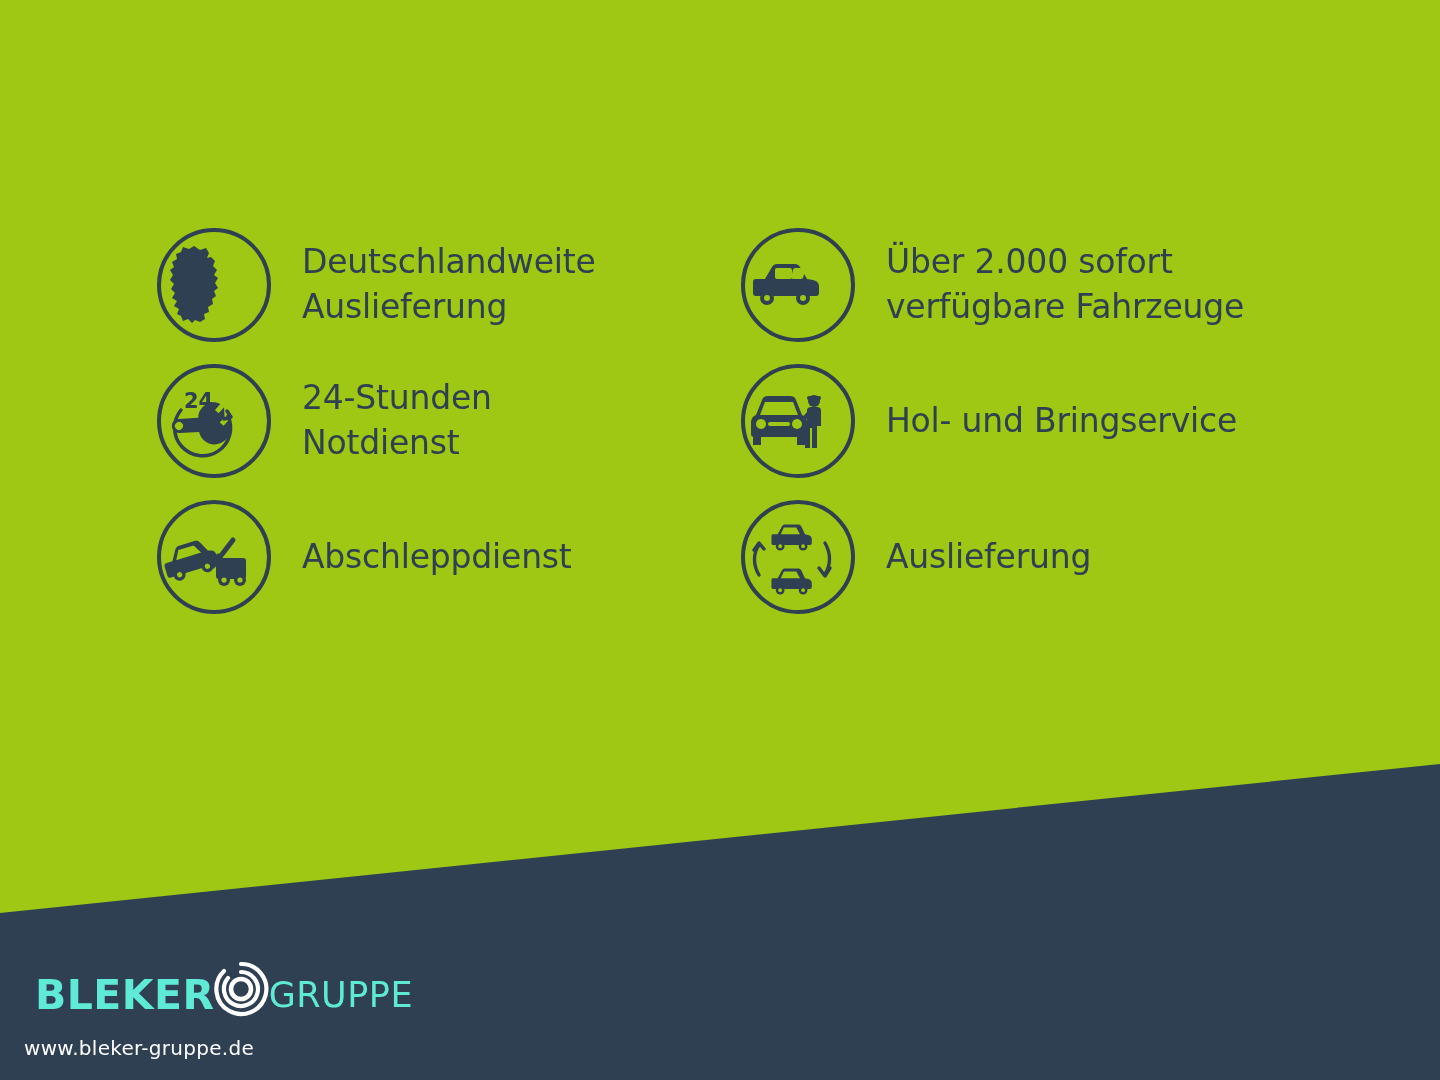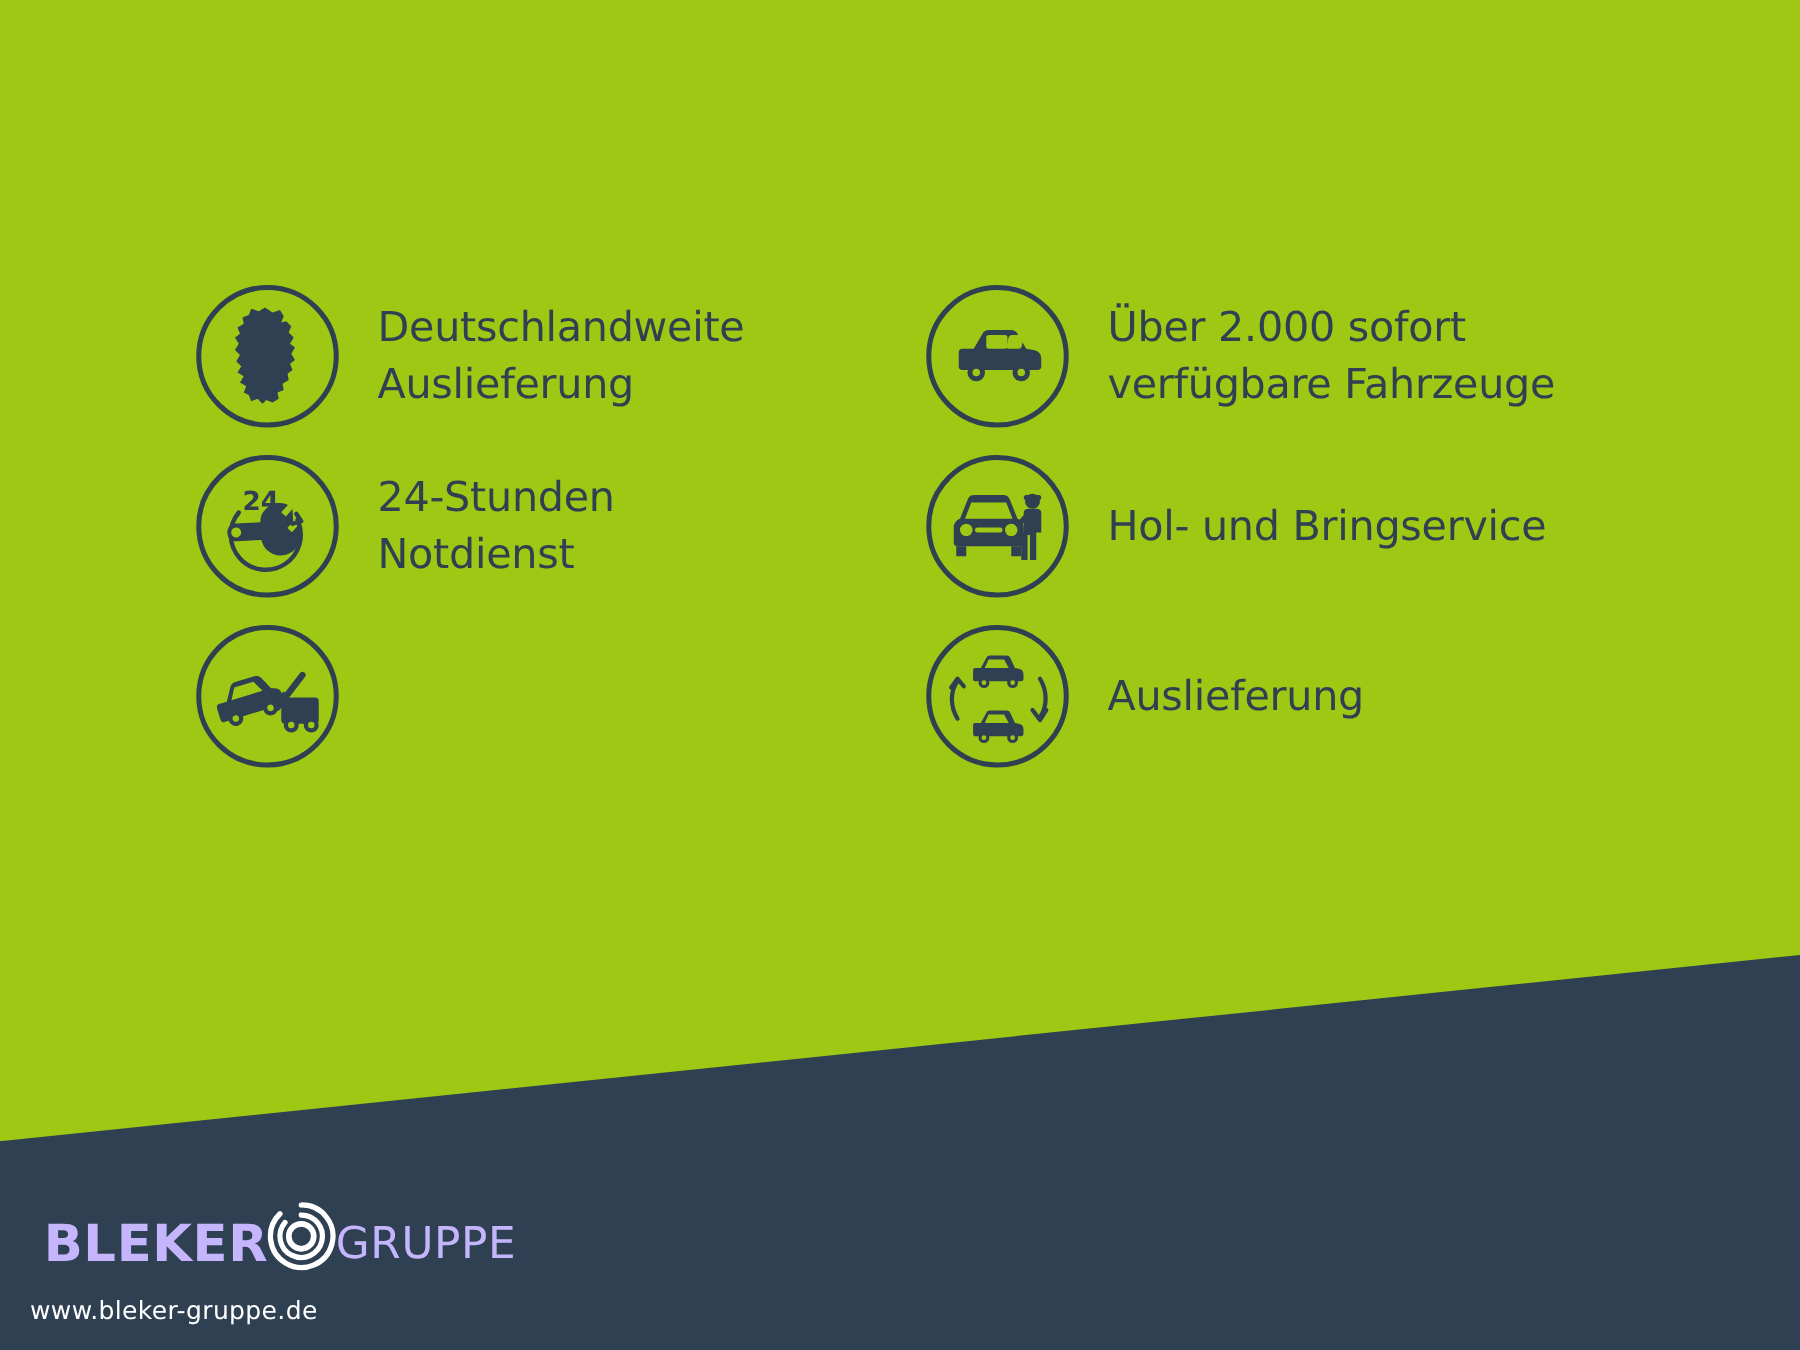--- a/index.html
+++ b/index.html
@@ -52,21 +52,20 @@
     gap:31px;
   }
   .feature.col-right { margin-left:2px; }
   .icon-circle {
     flex:0 0 auto;
     width:114px; height:114px;
     border-radius:50%;
     border:4px solid #2e4052;
     display:flex;
     align-items:center;
-    justify-content:center;
     position:relative;
   }
   .icon-circle svg { display:block; }
   .feature-label {
     font-family:"DejaVu Sans", sans-serif;
     font-size:33px;
     font-weight:400;
     line-height:1.36;
     color:#2e4052;
     white-space:pre-line;
@@ -76,21 +75,21 @@
   
   #logo-block {
     position:absolute;
     left:24px; bottom:20px;
     width:400px;
   }
   #logo-wordmark {
     display:flex;
     align-items:center;
     justify-content:center;
-    color:#c4b5fd;
+    color:#5eead4;
     line-height:1;
     text-align:center;
   }
   .wm-bold {
     font-family:"DejaVu Sans", sans-serif;
     font-weight:bold;
     font-size:41px;
     letter-spacing:0.5px;
   }
   .wm-light {
@@ -217,20 +216,21 @@
           <path d="M50 28 a4 4 0 1 0 6 0" stroke="#2e4052" stroke-width="3" fill="none"></path>
 
           <path fill="#2e4052" d="M58 32 L82 32 C84 32 85 33 85 35 L85 50 C85 52 84 53 82 53
             L58 53 C56 53 55 52 55 50 L55 35 C55 33 56 32 58 32 Z"></path>
           <circle cx="63" cy="54" r="6" fill="#2e4052"></circle>
           <circle cx="63" cy="54" r="2.6" fill="#9ec813"></circle>
           <circle cx="79" cy="54" r="6" fill="#2e4052"></circle>
           <circle cx="79" cy="54" r="2.6" fill="#9ec813"></circle>
         </svg>
       </div>
+      <div class="feature-label">Abschleppdienst</div>
     </div>
 
     <div class="feature col-right">
       <div class="icon-circle">
         <svg width="92" height="88" viewBox="0 0 92 88" aria-hidden="true">
 
           <g transform="translate(24,4) scale(0.62)">
             <path fill="#2e4052" d="M4 40 L4 31 C4 29 5 28 7 28 L14 28 L21 15
               C22 13 24 12 26 12 L47 12 C49 12 51 13 52 15 L58 28 L63 29
               C67 30 69 32 69 36 L69 42 C69 44 68 45 66 45 L6 45 C5 45 4 44 4 42 Z"></path>

